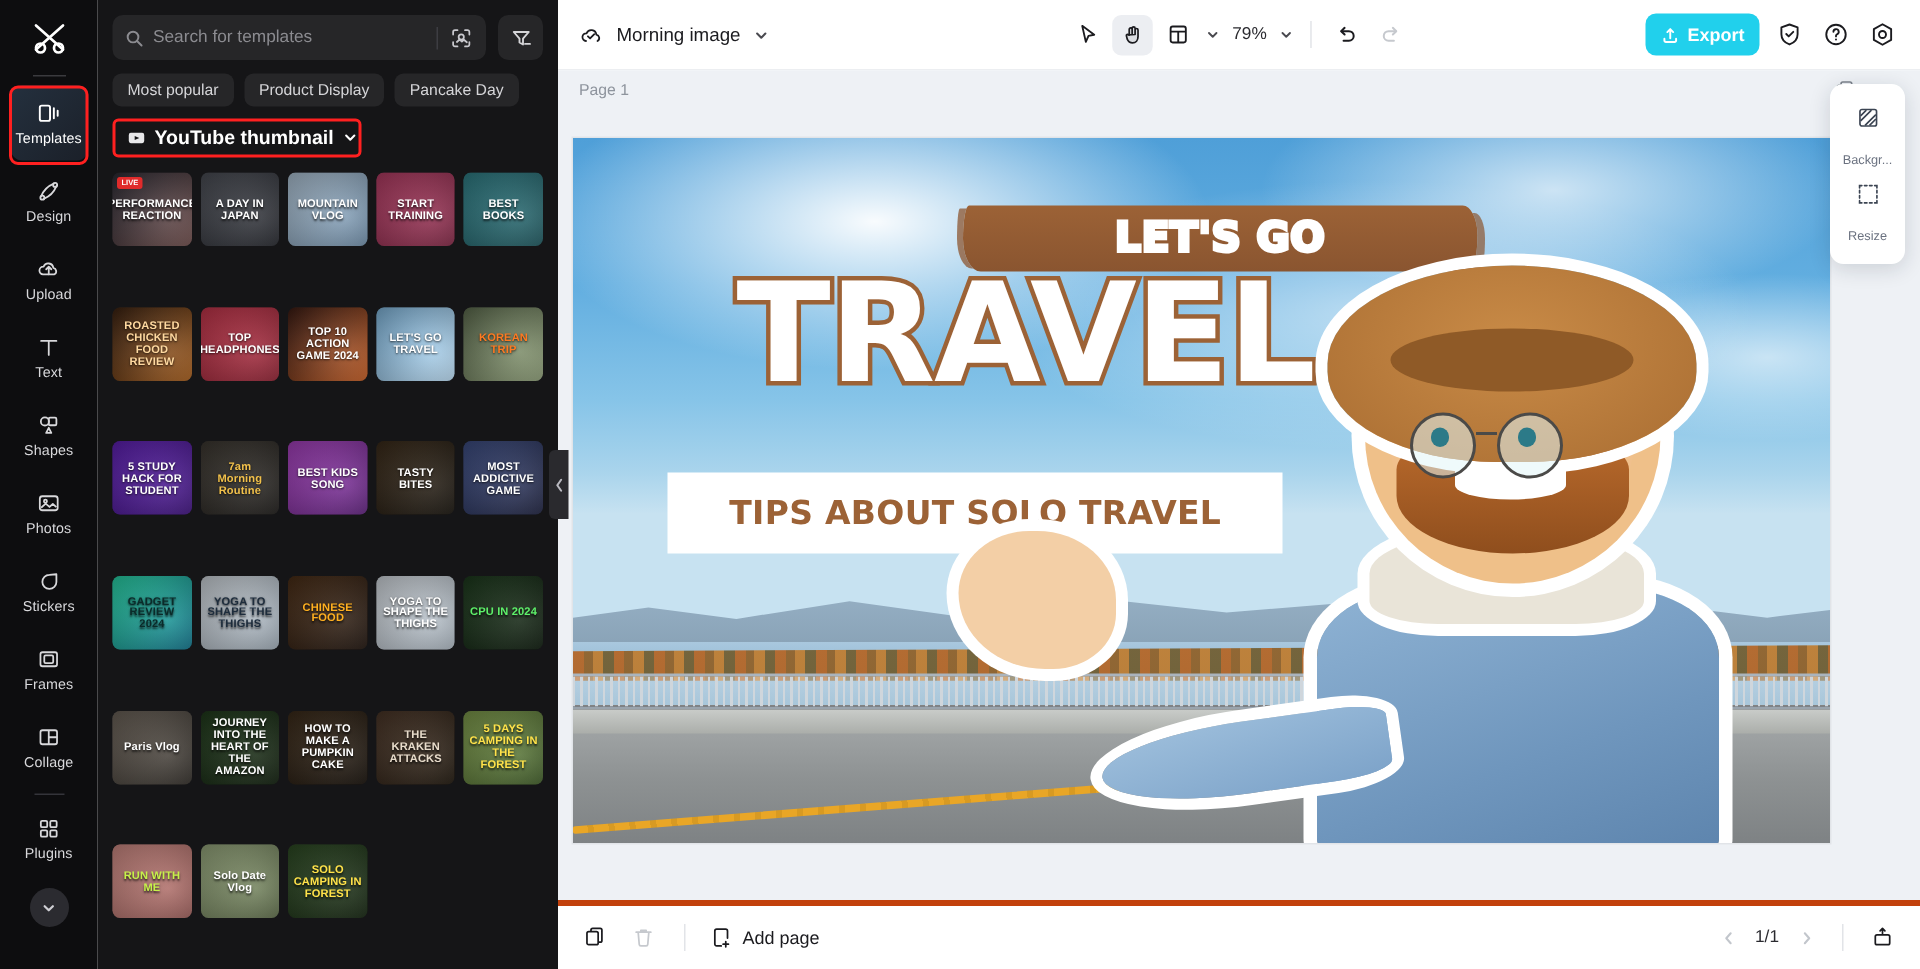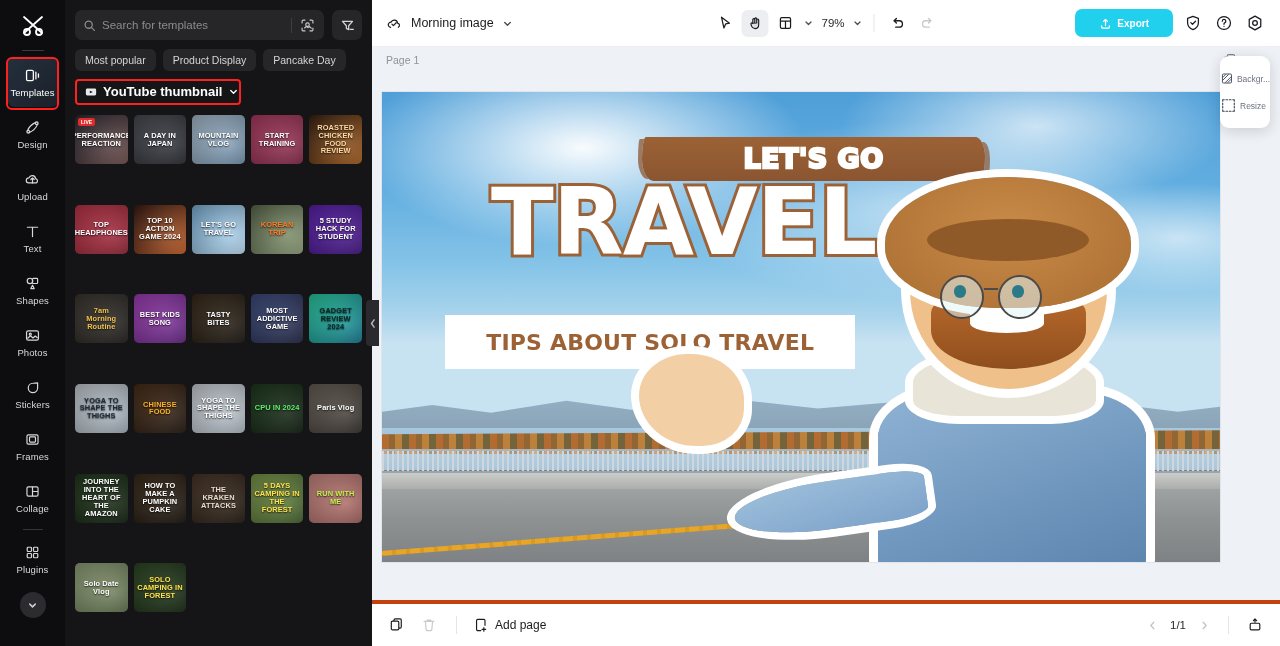--- a/index.html
+++ b/index.html
@@ -130,22 +130,22 @@
     width: 27px; height: 27px; border-radius: 6px; display: flex;
     align-items: center; justify-content: center; cursor: pointer;
   }
   .tbtn.sel { background: #eceef2; }
   .caret-btn { width: 14px; height: 24px; display: flex; align-items: center; justify-content: center; cursor: pointer; }
   .zoomval { font-size: 11.5px; color: #2a2a2f; padding: 0 3px; min-width: 28px; text-align: center; }
   .vdiv { width: 1px; height: 18px; background: #e2e4e8; margin: 0 6px; }
   .right-tools { margin-left: auto; display: flex; align-items: center; gap: 9px; }
   .export-btn {
     height: 28px; background: #21d0ec; border-radius: 7px; color: #fff;
-    font-size: 10px; font-weight: bold; display: flex; align-items: center;
-    gap: 5px; padding: 0 24px; cursor: pointer; border: none;
+    font-size: 12px; font-weight: bold; display: flex; align-items: center;
+    gap: 5px; padding: 0 10px; cursor: pointer; border: none;
   }
   .ic-btn { width: 22px; height: 22px; display: flex; align-items: center; justify-content: center; cursor: pointer; }
 
   
   .canvas-area { flex: 1; background: #eef1f5; position: relative; overflow: hidden; }
   .page-row {
     height: 26px; display: flex; align-items: center;
     padding: 0 12px 0 14px;
   }
   .page-label { font-size: 10.5px; color: #8e949d; }
@@ -301,21 +301,21 @@
     box-shadow: 0 0 0 8px #fff;
   }
 
   
   .floatpanel {
     position: absolute; right: 10px; top: 9px; width: 50px;
     background: #fff; border-radius: 9px; padding: 9px 0;
     box-shadow: 0 3px 14px rgba(20,30,50,.16); z-index: 8;
   }
   .fp-item {
-    display: flex; flex-direction: row; align-items: center; gap: 3px;
+    display: flex; flex-direction: column; align-items: center; gap: 14px;
     padding: 5px 0; cursor: pointer;
   }
   .fp-item .fl { font-size: 8.5px; color: #6b7280; }
 
   
   .bottombar {
     height: 46px; background: #fff; display: flex; align-items: center;
     padding: 0 14px; flex: 0 0 46px; border-top: 4px solid #c2410c;
   }
   .bb-left { display: flex; align-items: center; gap: 10px; }
@@ -513,20 +513,24 @@
           <div class="ov" style="background: radial-gradient(at 70% 60%, rgba(255, 255, 255, 0.14), rgba(0, 0, 0, 0.34));"></div>
           <div class="tt" style="color: rgb(255, 255, 255);">A DAY IN JAPAN</div>
         </div>
         <div class="thumb" style="background: linear-gradient(135deg, rgb(174, 195, 213), rgb(109, 139, 166));">
           <div class="ov" style="background: radial-gradient(at 70% 60%, rgba(255, 255, 255, 0.14), rgba(0, 0, 0, 0.34));"></div>
           <div class="tt" style="color: rgb(255, 255, 255);">MOUNTAIN VLOG</div>
         </div>
         <div class="thumb" style="background: linear-gradient(135deg, rgb(179, 59, 99), rgb(126, 36, 66));">
           <div class="ov" style="background: radial-gradient(at 70% 60%, rgba(255, 255, 255, 0.14), rgba(0, 0, 0, 0.34));"></div>
           <div class="tt" style="color: rgb(255, 255, 255);">START TRAINING</div>
+        </div>
+        <div class="thumb" style="background: linear-gradient(135deg, rgb(46, 126, 134), rgb(28, 85, 92));">
+          <div class="ov" style="background: radial-gradient(at 70% 60%, rgba(255, 255, 255, 0.14), rgba(0, 0, 0, 0.34));"></div>
+          <div class="tt" style="color: rgb(255, 255, 255);">BEST BOOKS</div>
         </div>
         <div class="thumb" style="background: linear-gradient(135deg, rgb(58, 33, 16), rgb(164, 90, 24));">
           <div class="ov" style="background: radial-gradient(at 70% 60%, rgba(255, 255, 255, 0.14), rgba(0, 0, 0, 0.34));"></div>
           <div class="tt" style="color: rgb(255, 217, 160);">ROASTED CHICKEN FOOD REVIEW</div>
         </div>
         <div class="thumb" style="background: linear-gradient(135deg, rgb(196, 52, 74), rgb(141, 31, 48));">
           <div class="ov" style="background: radial-gradient(at 70% 60%, rgba(255, 255, 255, 0.14), rgba(0, 0, 0, 0.34));"></div>
           <div class="tt" style="color: rgb(255, 255, 255);">TOP HEADPHONES</div>
         </div>
         <div class="thumb" style="background: linear-gradient(135deg, rgb(58, 26, 18), rgb(194, 89, 31));">

